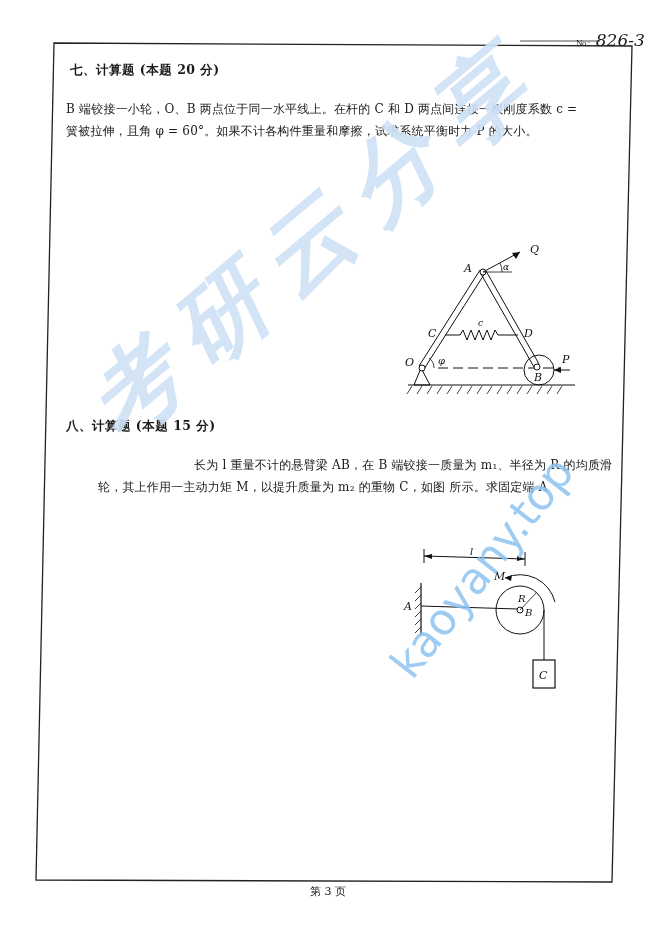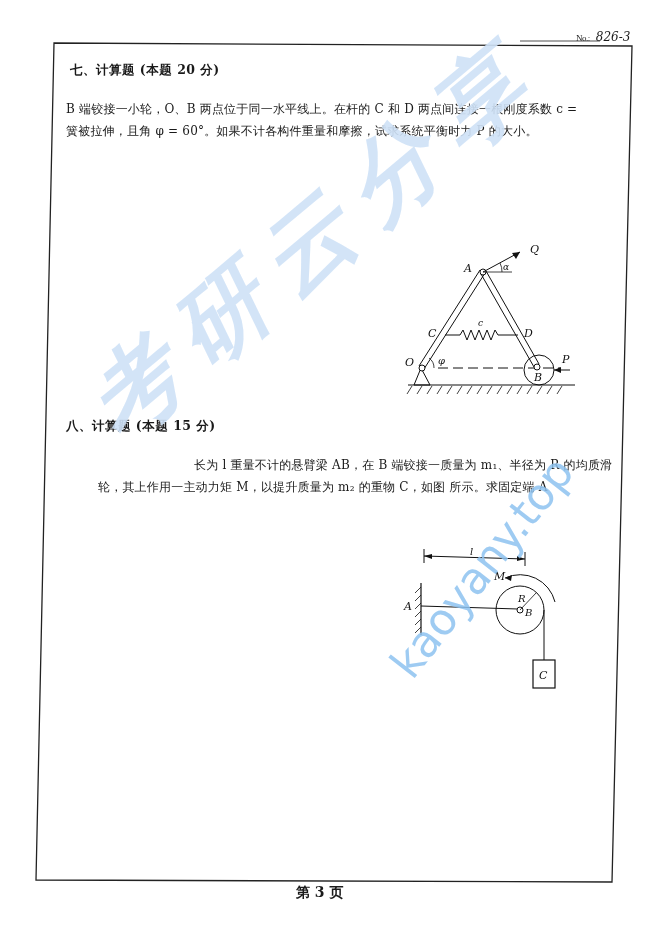--- a/index.html
+++ b/index.html
@@ -1,28 +1,28 @@
 <!DOCTYPE html>
 <html><head>
 <meta charset="utf-8">
 <style>
   html, body { margin: 0; padding: 0; background: #ffffff; }
   body { width: 664px; height: 934px; position: relative; overflow: hidden;
          font-family: "DejaVu Serif", "Liberation Serif", serif; color: #1a1a1a; }
   .frame { position: absolute; left: 0; top: 0; width: 664px; height: 934px; pointer-events: none; }
   .doc-no { position: absolute; left: 528px; top: 30px; font-size: 10px; display: flex; align-items: baseline; gap: 6px; }
   .doc-no .label { font-family: "Liberation Serif", serif; font-size: 9px; letter-spacing: -0.5px; margin-left: 48px; }
-  .doc-no .value { font-family: "DejaVu Serif", serif; font-style: italic; font-size: 12px; }
+  .doc-no .value { font-family: "DejaVu Serif", serif; font-style: italic; font-size: 17px; }
   .section-title { position: absolute; font-size: 12.5px; font-weight: bold; letter-spacing: 0.5px; }
   .section-title .pts { font-weight: bold; }
   .para { position: absolute; font-size: 12px; line-height: 22px; letter-spacing: 0.2px; }
   .para .line { white-space: nowrap; display: block; }
   .diagram { position: absolute; }
   .diagram svg { display: block; }
-  .footer { position: absolute; left: 296px; top: 884px; font-size: 14px; font-weight: bold; }
+  .footer { position: absolute; left: 310px; top: 884px; font-size: 11px; font-weight: normal; }
   .watermark { position: absolute; pointer-events: none; white-space: nowrap; }
   .wm-cn { left: 60px; top: 372px; font-size: 92px; color: #cfe2f7; transform-origin: left top; transform: rotate(-40deg); font-family: "DejaVu Serif", serif; font-style: italic; font-weight: bold; opacity: 0.9; letter-spacing: 20px; }
   .wm-url { left: 380px; top: 656px; font-size: 44px; color: #8ec3f0; transform-origin: left top; transform: rotate(-52deg); font-family: "DejaVu Sans", sans-serif; opacity: 0.85; }
 </style>
 </head>
 <body>
 
 <svg class="frame" viewBox="0 0 664 934" xmlns="http://www.w3.org/2000/svg">
   <path d="M54 43 L632 46 L612 882 L36 880 Z" fill="none" stroke="#222" stroke-width="1.3"></path>
   <path d="M520 41 L600 41" stroke="#222" stroke-width="0.8"></path>

